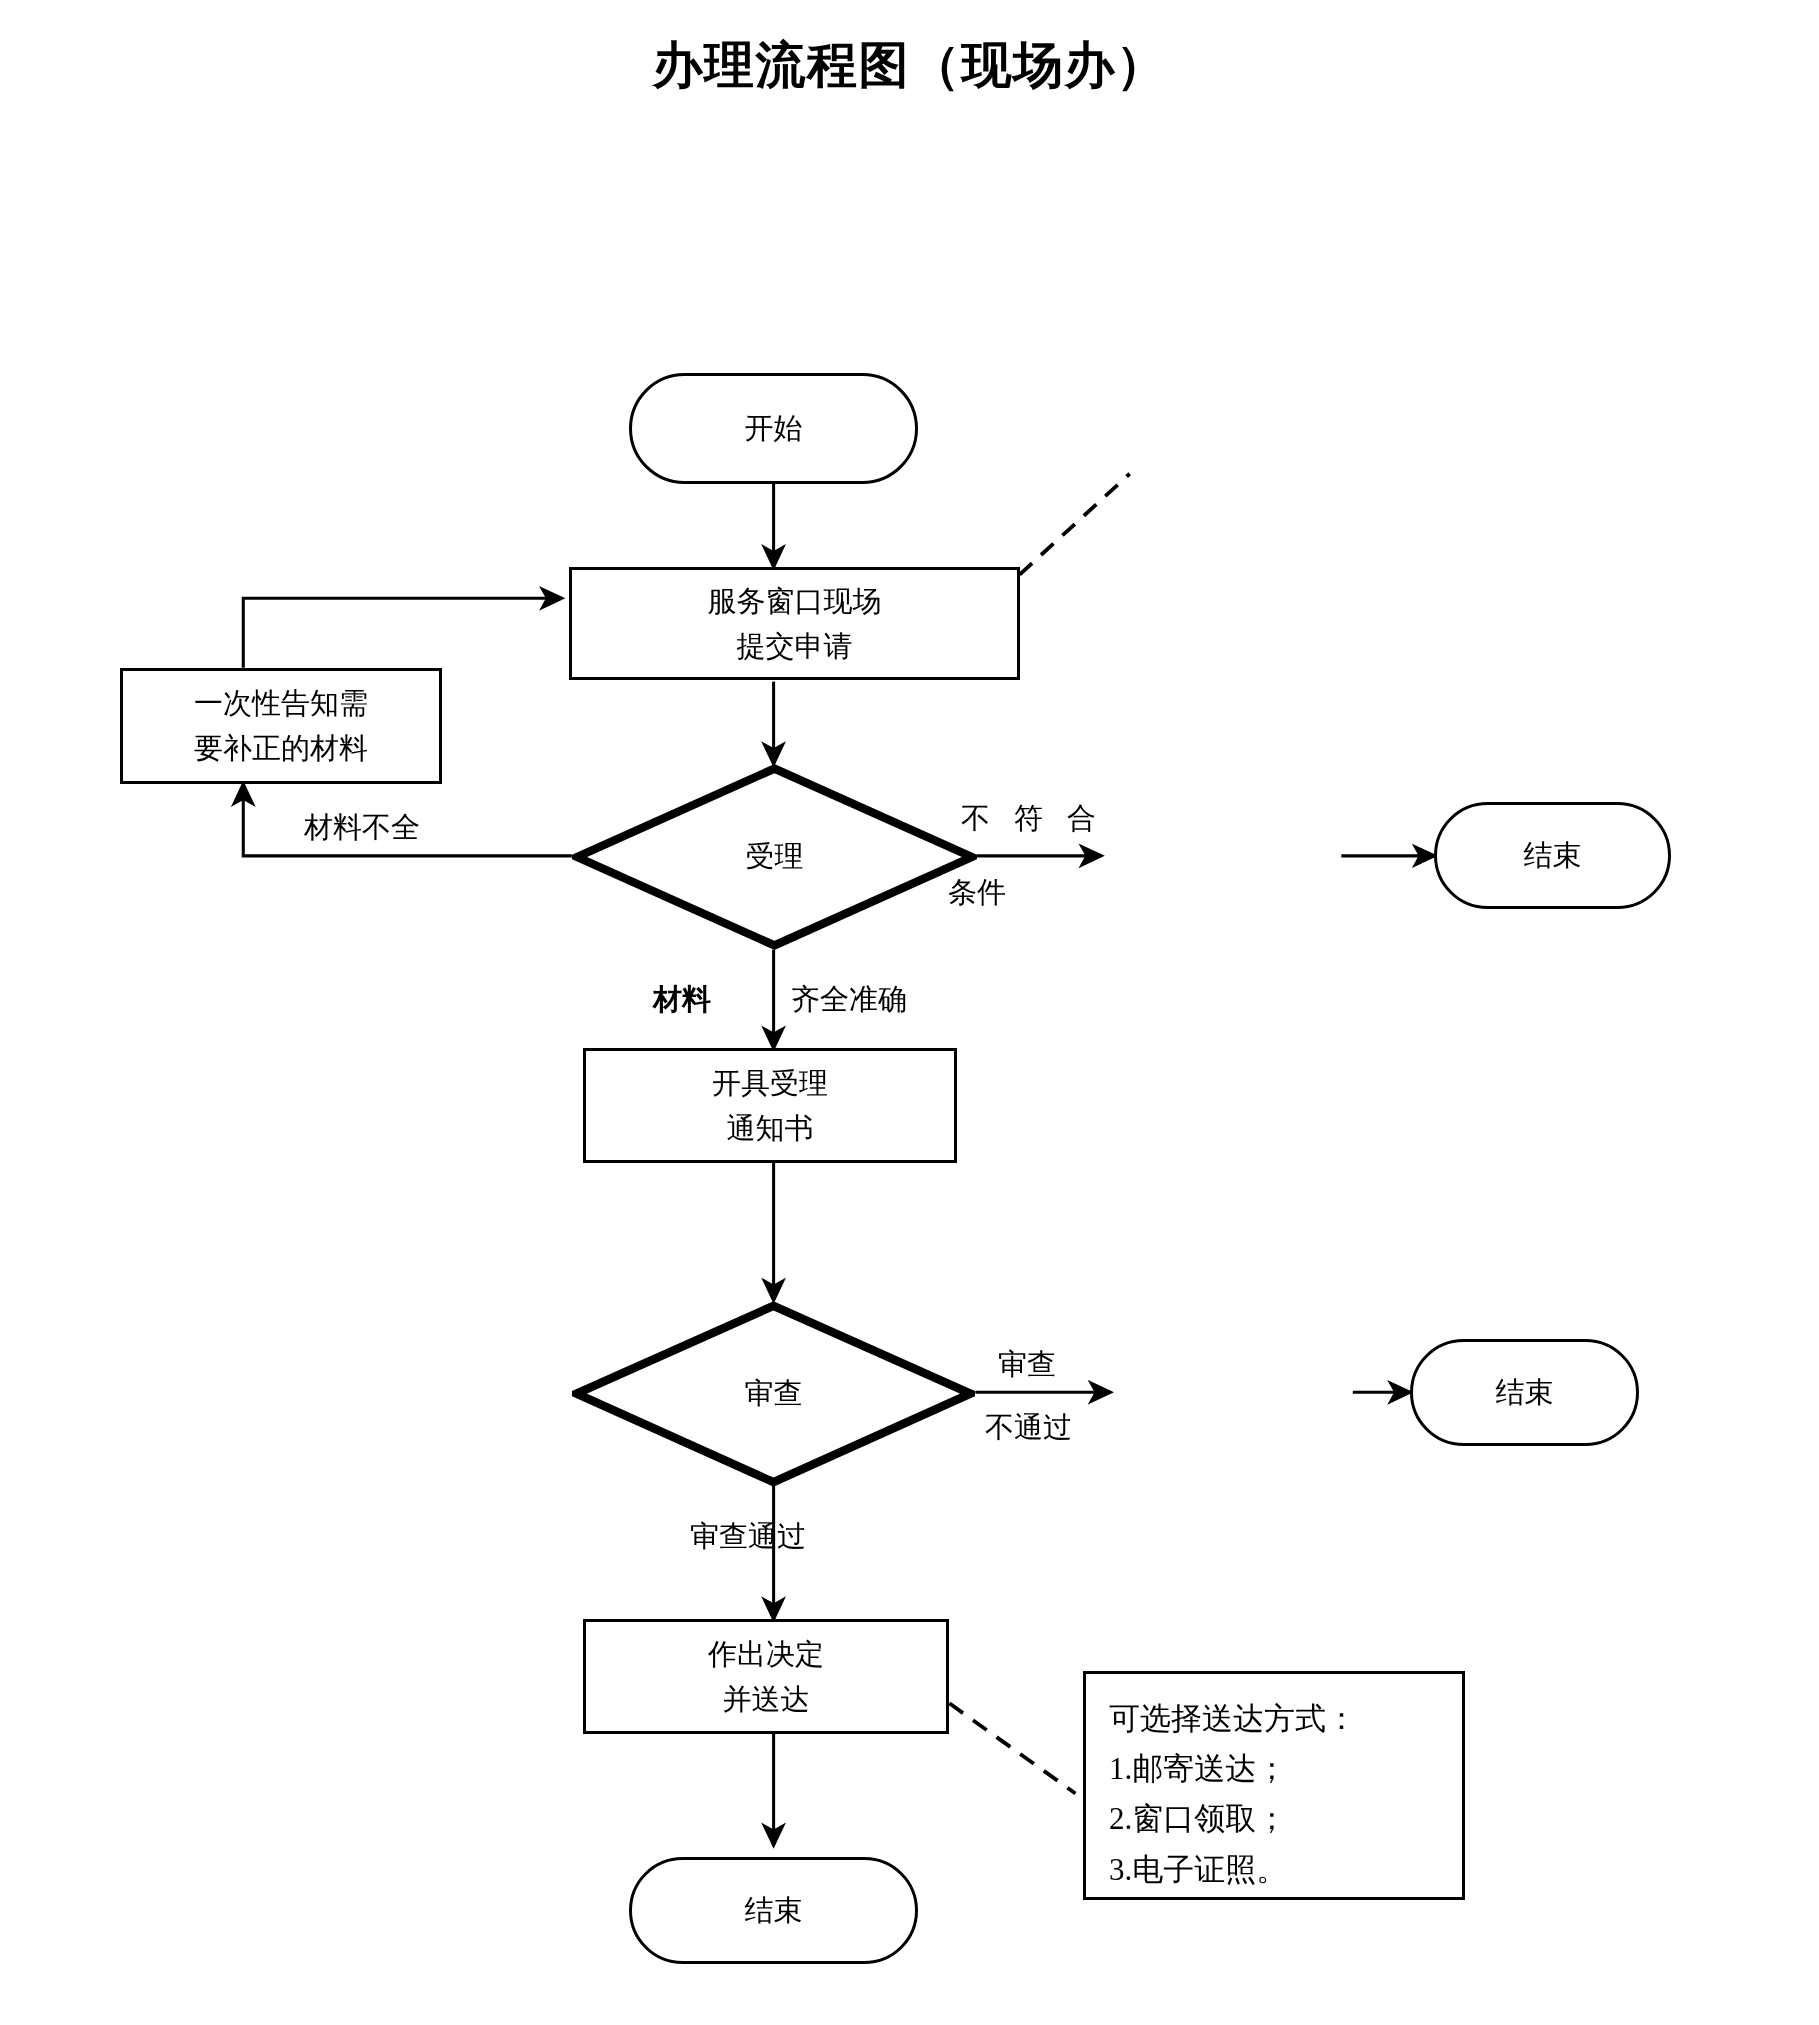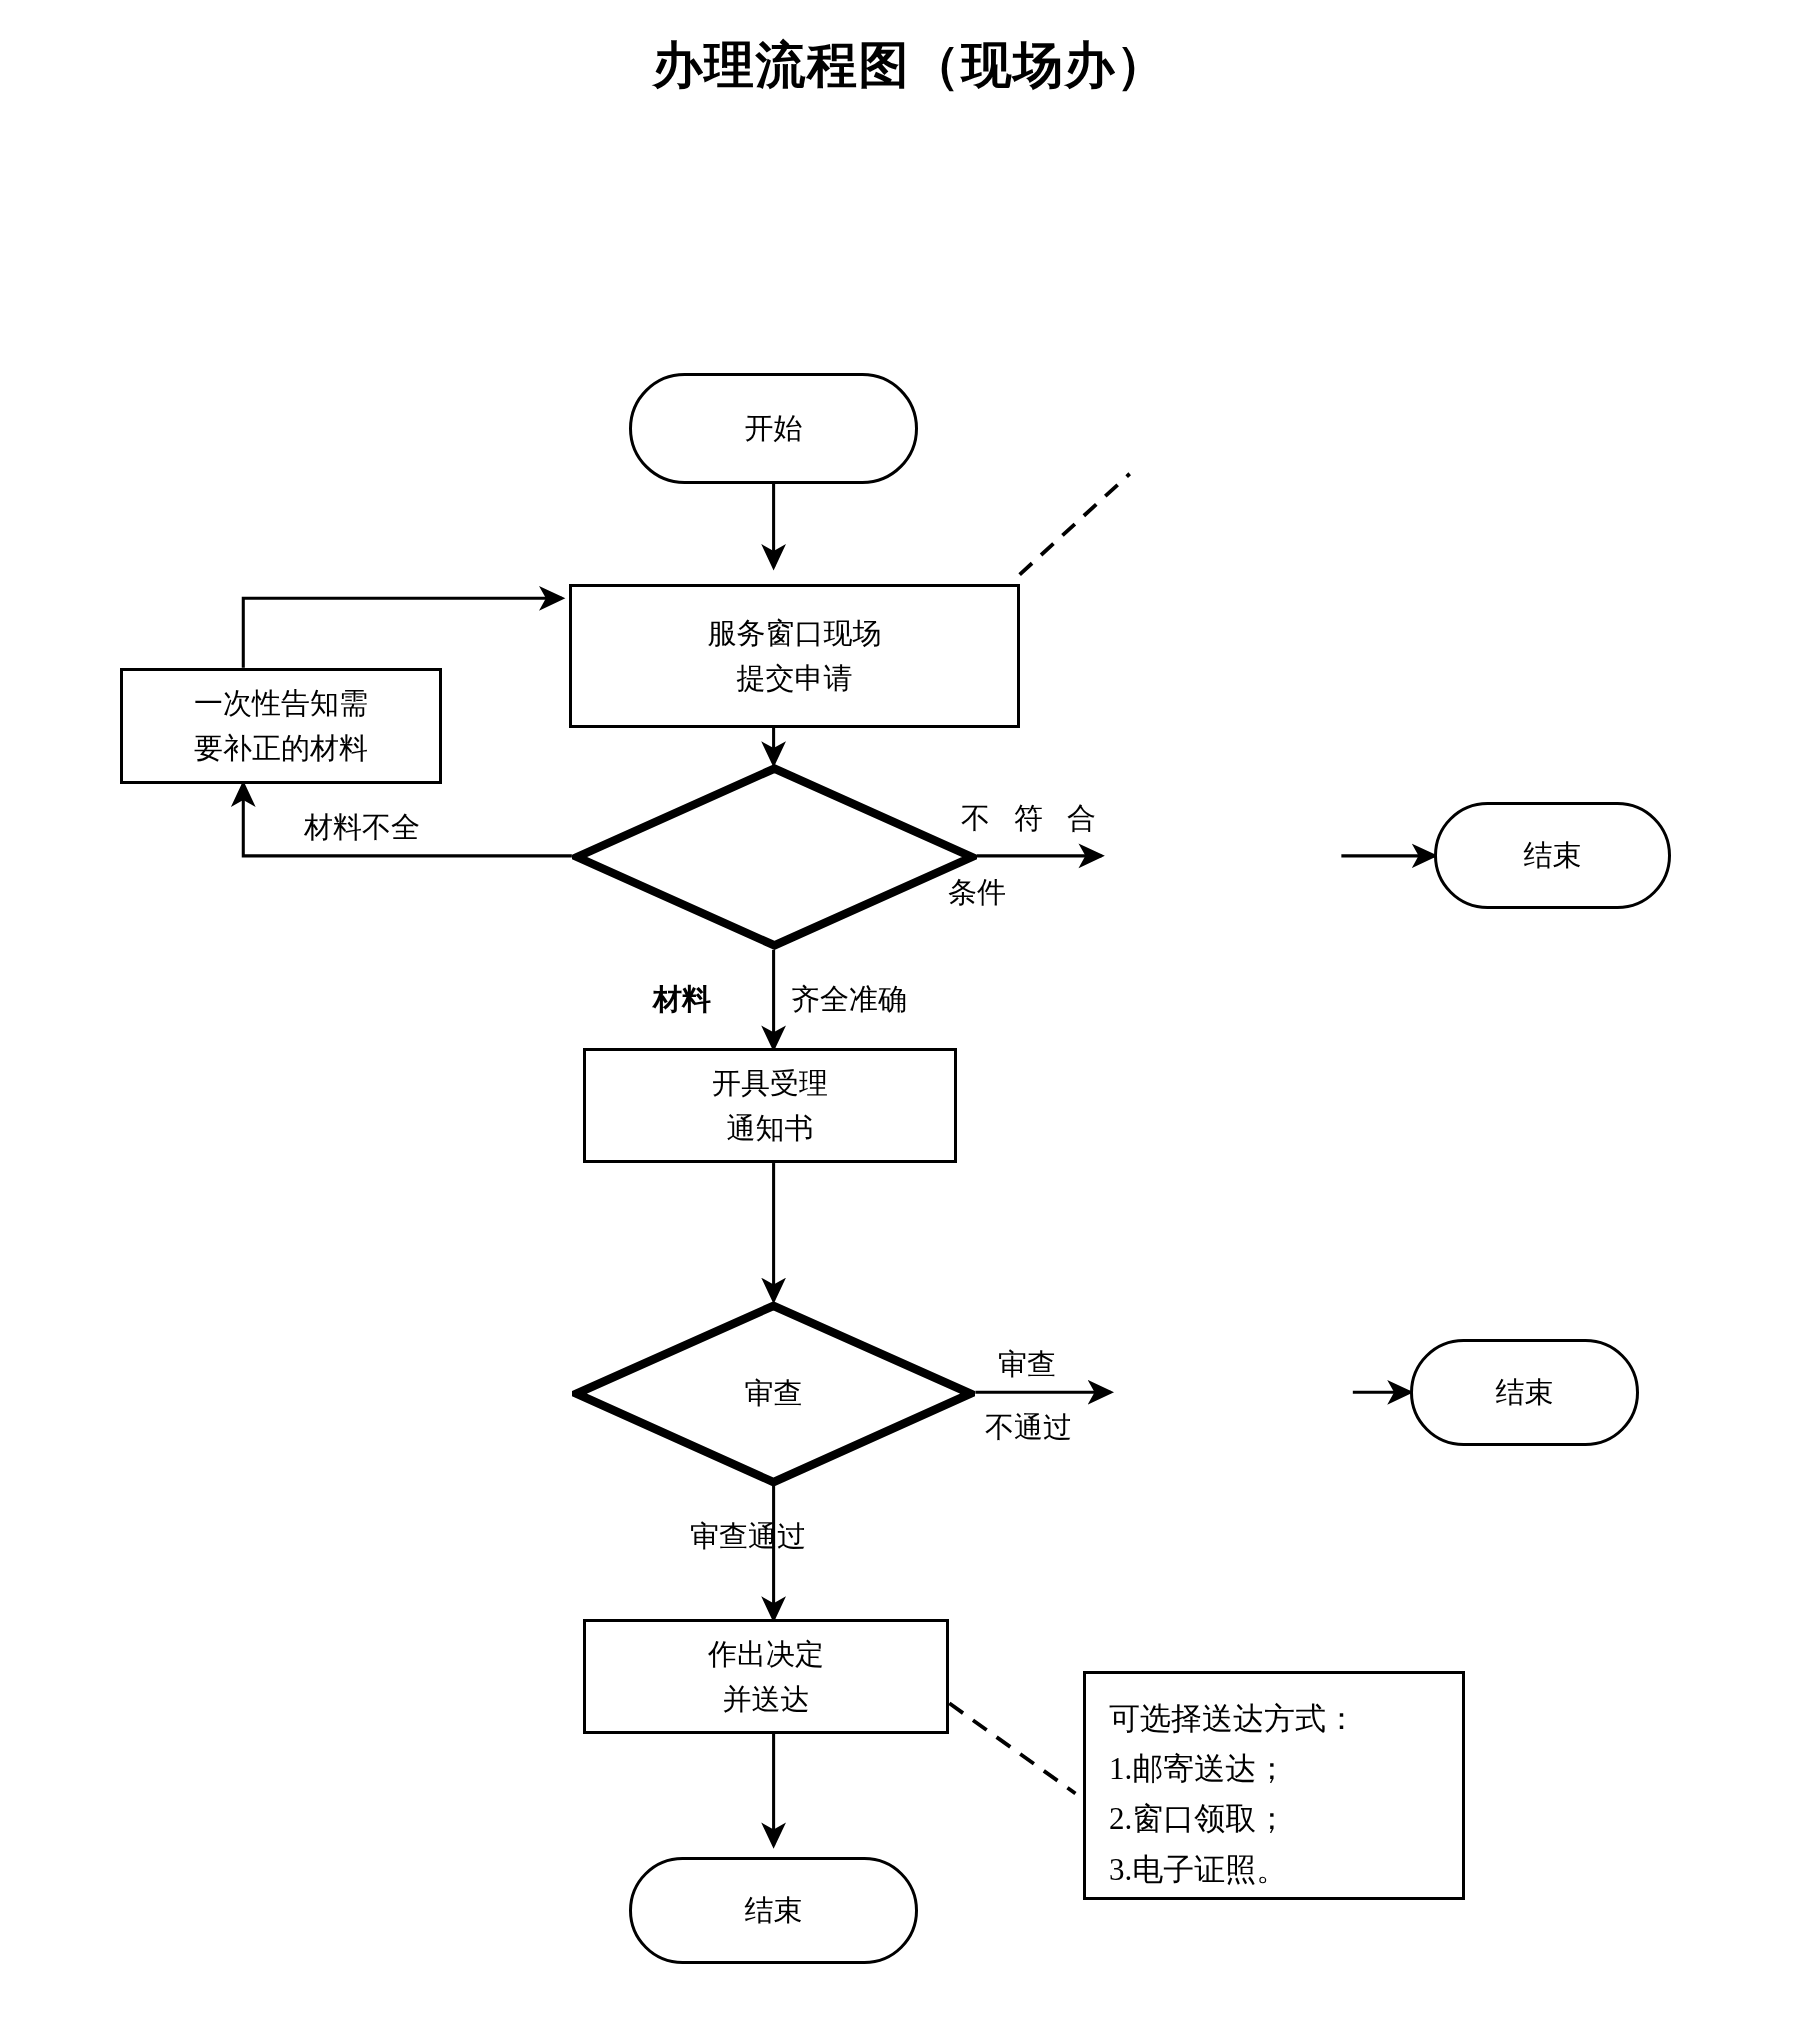--- a/index.html
+++ b/index.html
@@ -167,34 +167,35 @@
     <g stroke="#000" fill="none" stroke-width="5" stroke-dasharray="22 16">
       <path d="M 1334 752 L 1478 620"></path>
       <path d="M 1242 2229 L 1407 2347"></path>
     </g>
   </svg>
 
   <div class="node terminator" style="left:629px; top:373px; width:289px; height:111px;">
     <span class="ln">开始</span>
   </div>
 
-  <div class="node rect" style="left:569px; top:584px; width:451px; height:144px;">
+  <div class="node rect" style="left:569px; top:567px; width:451px; height:113px;">
     <span class="ln">服务窗口现场</span>
     <span class="ln">提交申请</span>
   </div>
 
   <div class="node rect" style="left:120px; top:668px; width:322px; height:116px;">
     <span class="ln">一次性告知需</span>
     <span class="ln">要补正的材料</span>
   </div>
 
   <div class="diamond-wrap" style="left:572px; top:764px; width:405px; height:186px;">
     <svg width="405" height="186" viewBox="0 0 530 244" xmlns="http://www.w3.org/2000/svg">
       <polygon points="265,6 524,122 265,238 6,122" fill="#ffffff" stroke="#000000" stroke-width="11"></polygon>
     </svg>
+    <div class="diamond-label">受理</div>
   </div>
 
 
   <div class="node terminator" style="left:1434px; top:802px; width:237px; height:107px;">
     <span class="ln">结束</span>
   </div>
 
   <div class="node rect" style="left:583px; top:1048px; width:374px; height:115px;">
     <span class="ln">开具受理</span>
     <span class="ln">通知书</span>

